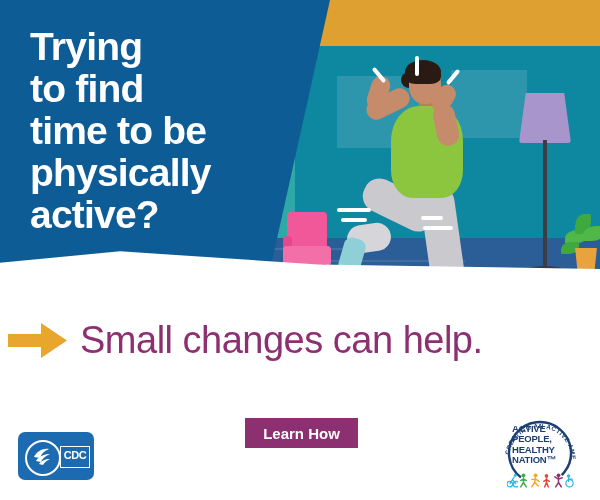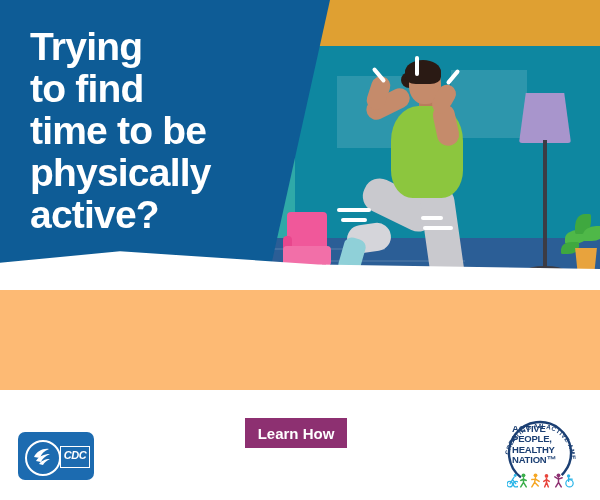--- a/index.html
+++ b/index.html
@@ -347,38 +347,37 @@
   .hhs-bird {
     position: absolute;
     left: 13px; top: 13px;
     width: 22px; height: 22px;
   }
   .cdc-box {
     position: absolute;
     left: 42px; top: 14px;
     width: 28px; height: 20px;
     border: 1.5px solid #ffffff;
-    font-style: italic;
   }
   .cdc-box-text {
     position: absolute;
     left: 0; top: 2px;
     width: 28px;
     text-align: center;
     color: #ffffff;
     font-size: 11px;
     font-weight: bold;
     letter-spacing: -0.5px;
   }
 
   
   .learn-btn {
     position: absolute;
     left: 245px; top: 418px;
-    width: 102px; height: 30px;
+    width: 113px; height: 30px;
     background: #8D3071;
     color: #ffffff;
     font-size: 15px;
     font-weight: bold;
     display: flex;
     align-items: center;
     justify-content: center;
   }
 
   .url {
@@ -496,20 +495,27 @@
     <div class="blue-panel"></div>
     <div class="white-wedge"></div>
 
     <div class="headline">Trying
 to find
 time to be
 physically
 active?</div>
   </div>
 
+  <div class="band">
+    <div class="arrow">
+      <div class="arrow-stem"></div>
+      <div class="arrow-head"></div>
+    </div>
+    <div class="band-text">Small changes can help.</div>
+  </div>
 
   <div class="footer"></div>
 
   <div class="cdc-logo">
     <div class="hhs-circle"></div>
     <svg class="hhs-bird" viewBox="0 0 22 22">
       <path d="M3 12 C6 6, 12 3, 18 4 C13 6, 10 9, 9 13 Z" fill="#ffffff"></path>
       <path d="M5 16 C8 11, 13 9, 19 9 C14 11, 11 14, 10 17 Z" fill="#ffffff"></path>
       <path d="M8 19 C10 16, 14 14, 19 14 C15 16, 13 18, 12 20 Z" fill="#ffffff"></path>
     </svg>

